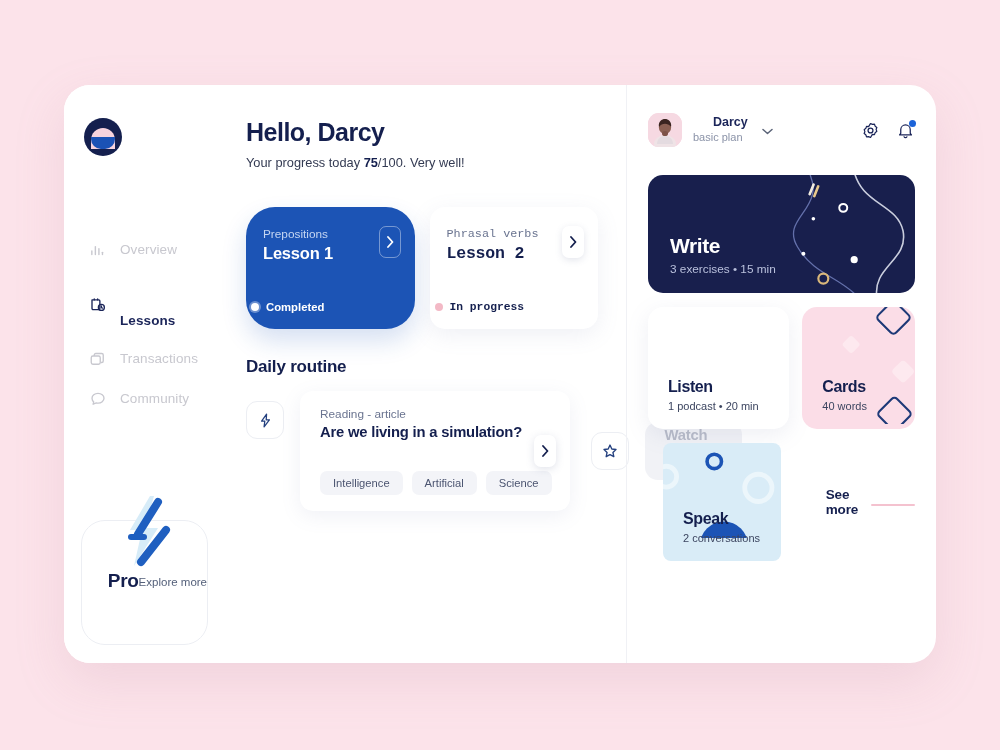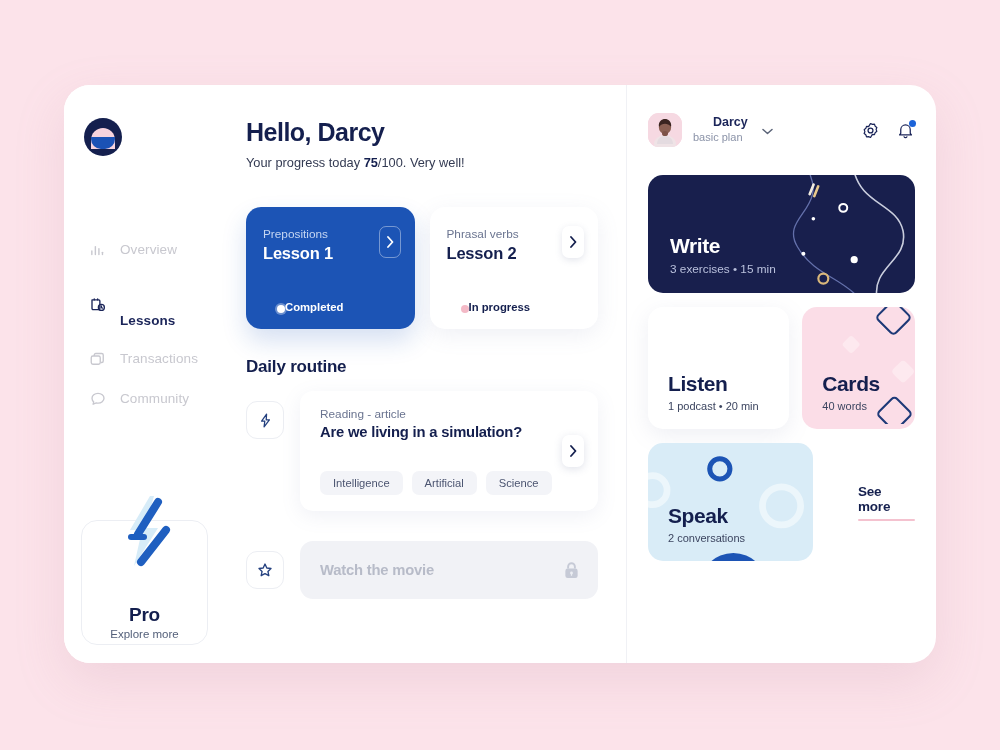--- a/index.html
+++ b/index.html
@@ -89,23 +89,23 @@
     margin-top: 33px;
   }
 
   
   .pro-card {
     position: absolute;
     left: 17px; bottom: 18px;
     width: 127px; height: 125px;
     background: #ffffff;
     border: 1px solid #eceef3;
-    border-radius: 16px;
+    border-radius: 24px;
     display: flex;
-    flex-direction: column;
+    flex-direction: row;
     align-items: center;
     justify-content: flex-end;
     padding-bottom: 4px;
     cursor: pointer;
   }
   .pro-bolt {
     position: absolute;
     top: -27px; left: 50%;
     transform: translateX(-50%);
     width: 62px; height: 76px;
@@ -151,40 +151,42 @@
   .lesson-card {
     width: 174px; height: 122px;
     border-radius: 15px;
     padding: 20px 16px 16px 17px;
     position: relative;
     cursor: pointer;
   }
   .lesson-card.primary {
     background: #1c54b5;
     box-shadow: 0 12px 24px rgba(28,84,181,0.18);
+    border-radius: 29px;
   }
   .lesson-card.plain {
     background: #ffffff;
     box-shadow: 0 6px 22px rgba(120,130,170,0.12);
+    font-family: Liberation Mono, monospace;
   }
   .lesson-topic { font-size: 11.8px; }
   .lesson-card.primary .lesson-topic { color: #c5d6f2; }
   .lesson-card.plain .lesson-topic { color: #6a7governed; color:#6a7490; }
   .lesson-name {
     font-size: 16.5px;
     font-weight: 700;
     margin-top: 3px;
     letter-spacing: -0.2px;
   }
   .lesson-card.primary .lesson-name { color: #ffffff; }
   .lesson-card.plain .lesson-name { color: #141f4e; }
   .lesson-status {
     position: absolute;
-    left: 31px; bottom: 16px;
-    display: flex; align-items: flex-end; 
+    left: 5px; bottom: 16px;
+    display: flex; align-items: center; gap: 7px;
     font-size: 11.3px; font-weight: 700;
   }
   .lesson-card.primary .lesson-status { color: #ffffff; }
   .lesson-card.plain .lesson-status { color: #141f4e; }
   .status-dot {
     width: 8px; height: 8px; border-radius: 50%;
   }
   .status-dot.done { background: #ffffff; box-shadow: 0 0 0 2px rgba(255,255,255,0.35); }
   .status-dot.prog { background: #f3b9c6; }
   .chev-btn {
@@ -199,21 +201,21 @@
   .lesson-card.plain .chev-btn { background:#fff; box-shadow: 0 2px 7px rgba(100,110,150,0.18); }
 
   
   .routine-title {
     margin-top: 28px;
     font-size: 17px;
     font-weight: 700;
     color: #141f4e;
     letter-spacing: -0.2px;
   }
-  .routine-list { margin-top: 14px; display: flex; flex-direction: column; gap: 30px; }
+  .routine-list { margin-top: 14px; display: flex; flex-direction: row; gap: 21px; align-items: center; }
   .routine-row { display: flex; align-items: flex-start; gap: 16px; }
   .routine-badge {
     flex: 0 0 38px;
     width: 38px; height: 38px;
     border-radius: 11px;
     background: #ffffff;
     border: 1px solid #eceef3;
     display: flex; align-items: center; justify-content: center;
     margin-top: 10px;
     cursor: pointer;
@@ -336,44 +338,45 @@
   .tile-listen {
     width: 147px; height: 122px;
     background: #ffffff;
     box-shadow: 0 6px 22px rgba(120,130,170,0.13);
   }
   .tile-cards {
     width: 117px; height: 122px;
     background: #fbdde7;
   }
   .tile-title {
-    font-size: 21px; font-weight: 700; color: #141f4e;
+    font-size: 16px; font-weight: 700; color: #141f4e;
     letter-spacing: -0.4px; position: relative; z-index: 2;
   }
   .tile-meta {
     font-size: 11px; color: #3c4560; margin-top: 4px;
     position: relative; z-index: 2;
   }
   .tile-deco { position: absolute; inset: 0; z-index: 1; }
 
   
   .bottom-row { display: flex; margin-top: 14px; align-items: center; }
   .tile-speak {
     width: 171px; height: 118px;
     background: #d9ecf7;
-    border-radius: 15px;
+    border-radius: 8px;
     position: relative;
     overflow: hidden;
     padding: 0 0 17px 20px;
     display: flex; flex-direction: column; justify-content: flex-end;
     cursor: pointer;
+    margin-left: 15px;
   }
   .see-more-wrap {
     margin-left: 45px;
-    display: flex; flex-direction: column; align-items: center;
+    display: flex; flex-direction: row; align-items: center;
     cursor: pointer;
   }
   .see-more {
     font-size: 13.5px; font-weight: 700; color: #141f4e;
     letter-spacing: -0.2px;
   }
   .see-more-underline {
     margin-top: 5px; width: 57px; height: 2px;
     background: #f4c2cf; border-radius: 2px;
   }

